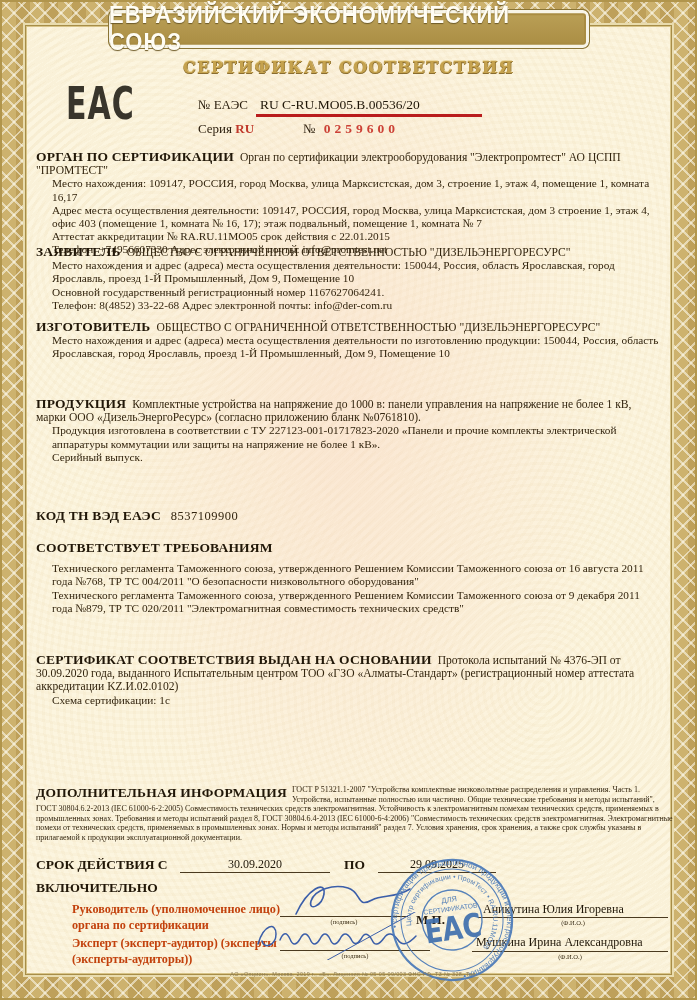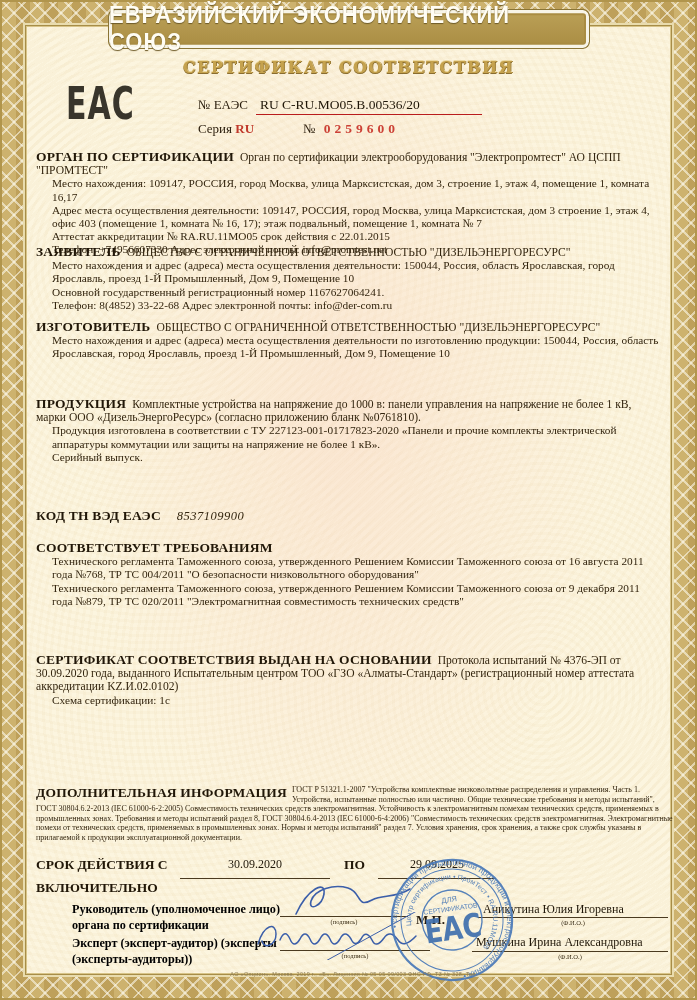--- a/index.html
+++ b/index.html
@@ -48,43 +48,43 @@
   .doc-title{
     left:36px;top:58px;width:625px;text-align:center;
     font-weight:bold;font-size:16px;letter-spacing:1.5px;color:#c5a24e;
     text-shadow:0 1px 0 #8a6d2f,0 -1px 0 #ecd9a2,1px 0 0 #9e7f38;
     font-family:"DejaVu Serif",serif;
   }
   .numrow{left:198px;top:97px;font-size:13px;}
   .numrow .lbl{color:#2a1d0c;}
   .numrow .val{
     display:inline-block;margin-left:8px;min-width:218px;font-size:13.5px;
-    border-bottom:1px solid #b91c1c;padding:0 4px 1px 4px;color:#1f1608;
+    border-bottom:3px solid #b91c1c;padding:0 4px 1px 4px;color:#1f1608;
   }
   .seriesrow{left:198px;top:121px;font-size:13px;color:#2a1d0c;}
   .seriesrow .red{color:#c0392b;font-weight:bold;text-align:right;}
   .seriesrow .no{margin-left:46px;}
   .seriesrow .serial{color:#cc4136;font-weight:bold;letter-spacing:4px;margin-left:8px;font-size:13.5px;}
   
   .sec{left:36px;width:626px;font-size:11.3px;line-height:13.2px;}
   .sec-h{font-weight:bold;font-size:13.5px;color:#211708;letter-spacing:.2px;margin-right:6px;}
   .sec-inline{font-size:11.6px;}
   .bline{margin-left:16px;}
-  .sec-own .sec-h{display:block;margin-bottom:1px;}
-  .tnved-val{margin-left:10px;font-size:12.5px;letter-spacing:.5px;font-style:italic;}
+  .sec-own .sec-h{display:block;margin-bottom:8px;}
+  .tnved-val{margin-left:4px;font-size:12.5px;letter-spacing:.5px;}
   .addl{font-size:8px;line-height:9.6px;width:640px;}
   .addl .sec-h{float:left;font-size:13.5px;line-height:15px;margin-right:5px;}
   
   .validity-label{font-weight:bold;font-size:13.5px;color:#211708;}
   .date-box{
     box-sizing:border-box;text-align:center;font-size:12px;color:#1f1608;
-    border-bottom:1px solid #4a3a20;padding-bottom:6px;
-  }
-  
-  .sig-label{font-weight:bold;font-size:12.2px;line-height:15.5px;color:#000000;}
+    border-bottom:1px solid #4a3a20;
+  }
+  
+  .sig-label{font-weight:bold;font-size:12.2px;line-height:15.5px;color:#c2410c;}
   .rule{border-bottom:1px solid #4a3a20;height:0;}
   .caption{font-size:6.5px;color:#3a2d16;text-align:center;}
   .name{font-size:12px;color:#1f1608;white-space:nowrap;}
   .mp{font-weight:bold;font-size:13px;color:#23180a;}
   .fineprint{
     left:168px;top:971px;width:372px;text-align:center;
     font-size:5.5px;color:#8d7c55;letter-spacing:.3px;
     font-family:"Liberation Sans",sans-serif;
   }
   .stamp{left:389px;top:857px;width:126px;height:126px;transform:rotate(-8deg);opacity:.92;}

